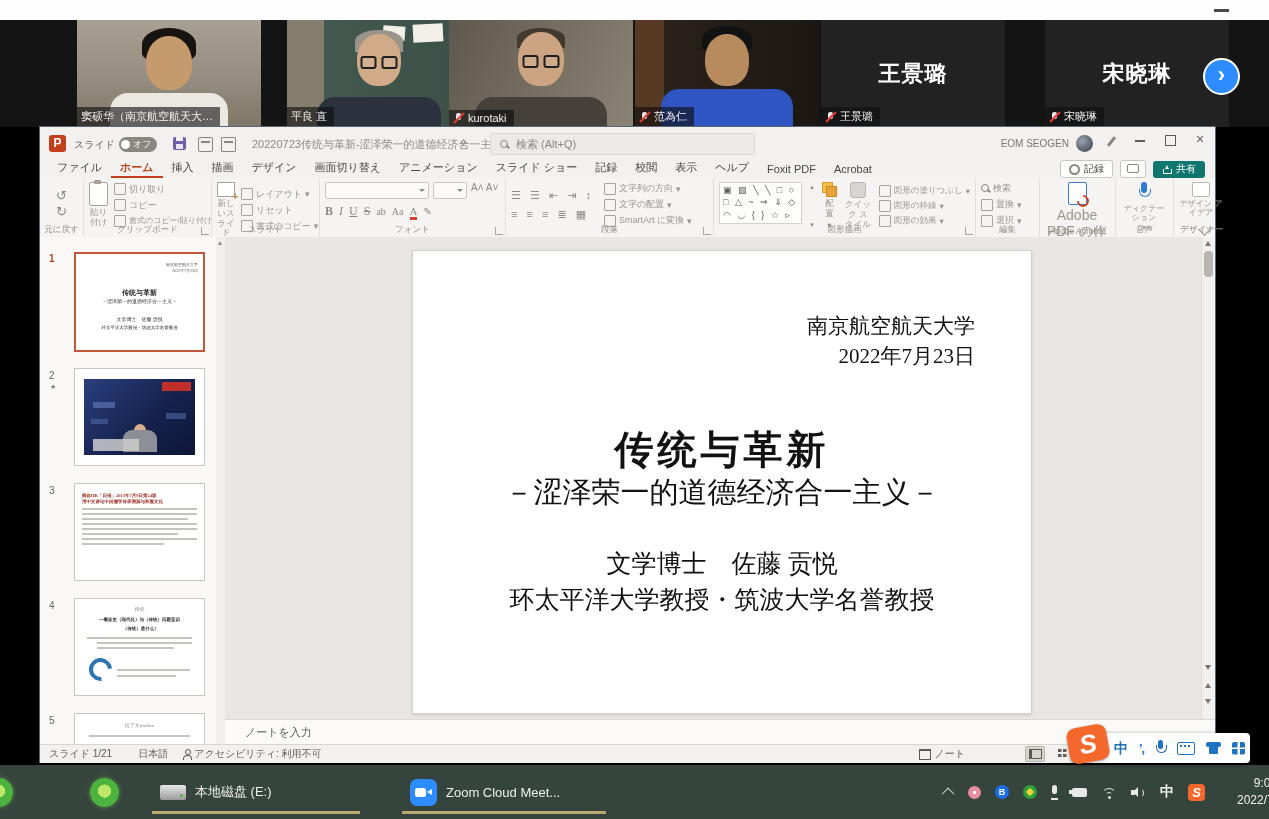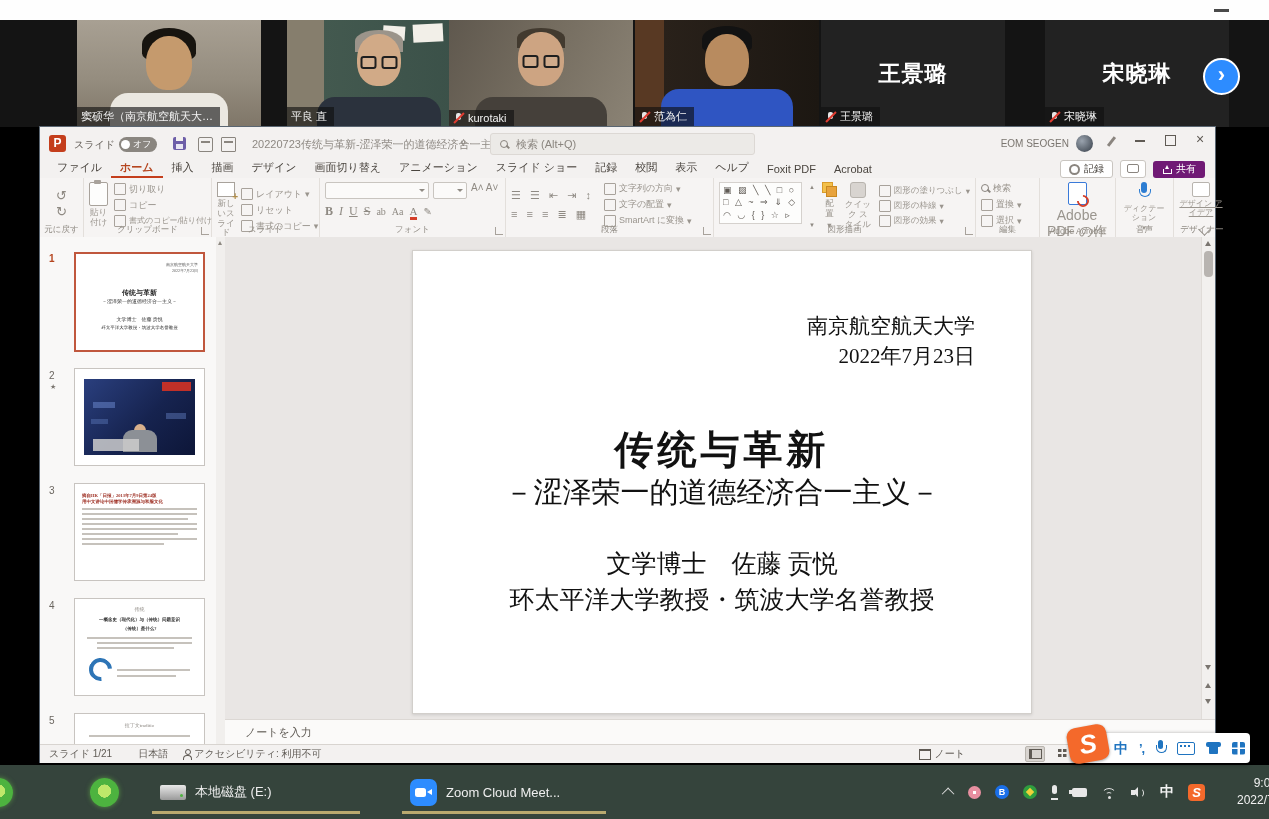--- a/index.html
+++ b/index.html
@@ -89,21 +89,21 @@
   
   #ppt-menubar{left:0;top:33px;width:1175px;height:18px;display:flex;align-items:flex-end;padding-left:8px;font-size:11px;color:#4a453f;}
   .tab{padding:1px 9px 3px;white-space:nowrap;}
   .tab.selected{color:#b5451f;border-bottom:2.5px solid #c43e1c;padding-bottom:1px;font-weight:bold;}
   #menu-actions{position:absolute;right:10px;top:33px;height:18px;display:flex;align-items:center;gap:7px;}
   #record-btn{display:flex;align-items:center;gap:4px;background:#fff;border:1px solid #c9c5c0;border-radius:3px;
               font-size:10px;color:#4a453f;padding:1px 8px;height:14px;}
   .rec-dot{width:7px;height:7px;border-radius:50%;border:2px solid #8a857f;}
   #comment-btn{width:24px;height:16px;background:#fff;border:1px solid #c9c5c0;border-radius:3px;position:relative;}
   #comment-btn::after{content:"";position:absolute;left:6px;top:3px;width:10px;height:7px;border:1.3px solid #8a857f;border-radius:2px;}
-  #share-btn{display:flex;align-items:center;gap:5px;background:#701a75;color:#fff;border-radius:3px;
+  #share-btn{display:flex;align-items:center;gap:5px;background:#0f766e;color:#fff;border-radius:3px;
              font-size:10px;padding:2px 9px;height:13px;text-align:right;}
   .share-ic{position:relative;width:9px;height:9px;}
   .share-ic::before{content:"";position:absolute;left:1px;bottom:0;width:7px;height:4px;border:1.2px solid #fff;border-top:none;}
   .share-ic::after{content:"";position:absolute;left:2.5px;top:0;width:0;height:0;
                    border-left:2.5px solid transparent;border-right:2.5px solid transparent;border-bottom:4px solid #fff;}
 
   
   #ppt-ribbon{left:0;top:51px;width:1175px;height:59px;background:#f6f4f3;border-bottom:1px solid #d8d4d0;display:flex;}
   .rgroup{position:relative;height:100%;border-right:1px solid #e3dfdb;padding:4px 5px 13px;box-sizing:border-box;flex:0 0 auto;}
   .glabel{position:absolute;bottom:1px;left:0;right:0;text-align:center;font-size:8.5px;color:#918c85;white-space:nowrap;}
@@ -534,21 +534,21 @@
           <span class="mic-blue"></span>
           <span style="font-size:8px;">ディクテーション</span>
             <span style="font-size:7px">▾</span>
         </div>
         <div class="glabel">音声</div>
       </div>
 
       <div class="rgroup" style="width:56px;border-right:none;">
         <div class="big-btn" style="width:44px">
           <span class="designer-ic"></span>
-          <span style="font-size:8px;text-decoration:underline;">デザイン アイデア</span>
+          <span style="font-size:8px;">デザイン アイデア</span>
         </div>
         <div class="glabel">デザイナー</div>
       </div>
 
       <div id="ribbon-collapse"></div>
     </div>
 
     <div class="abs" id="thumb-panel">
 
       <div class="thumb-num sel" style="top:16px">1</div>

